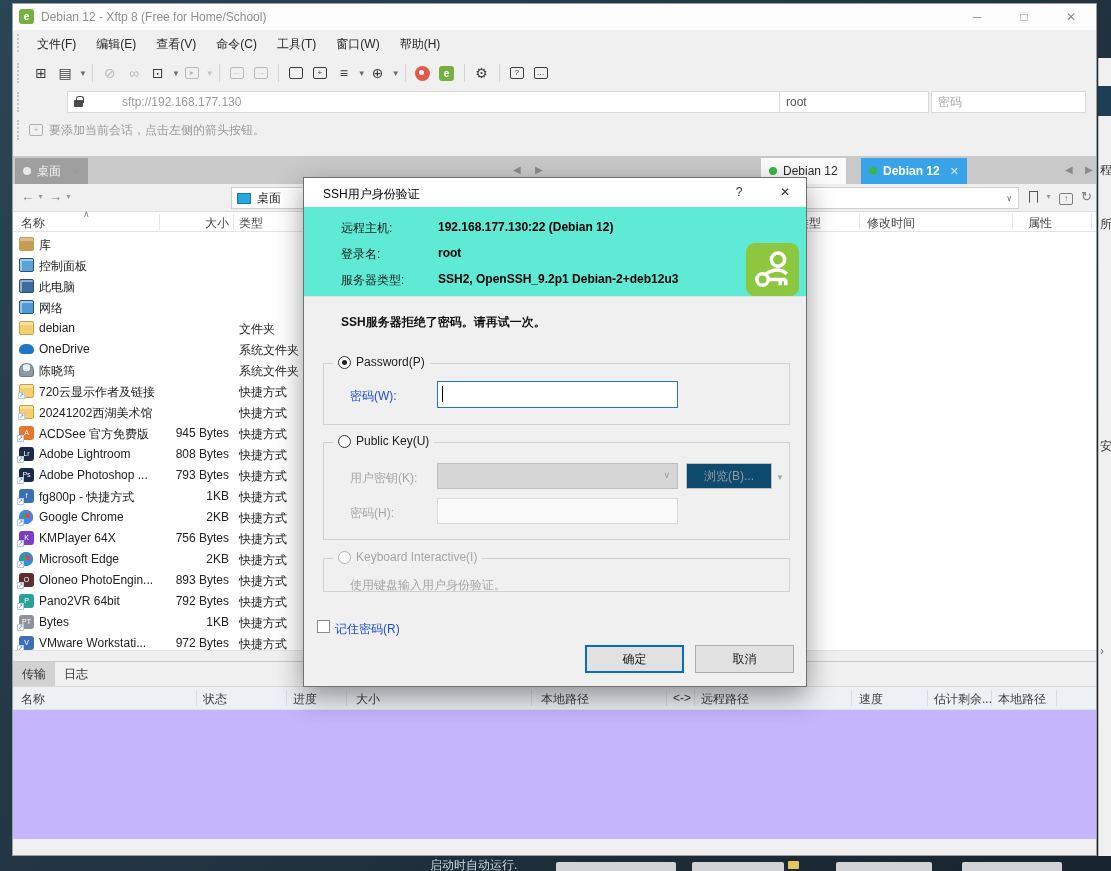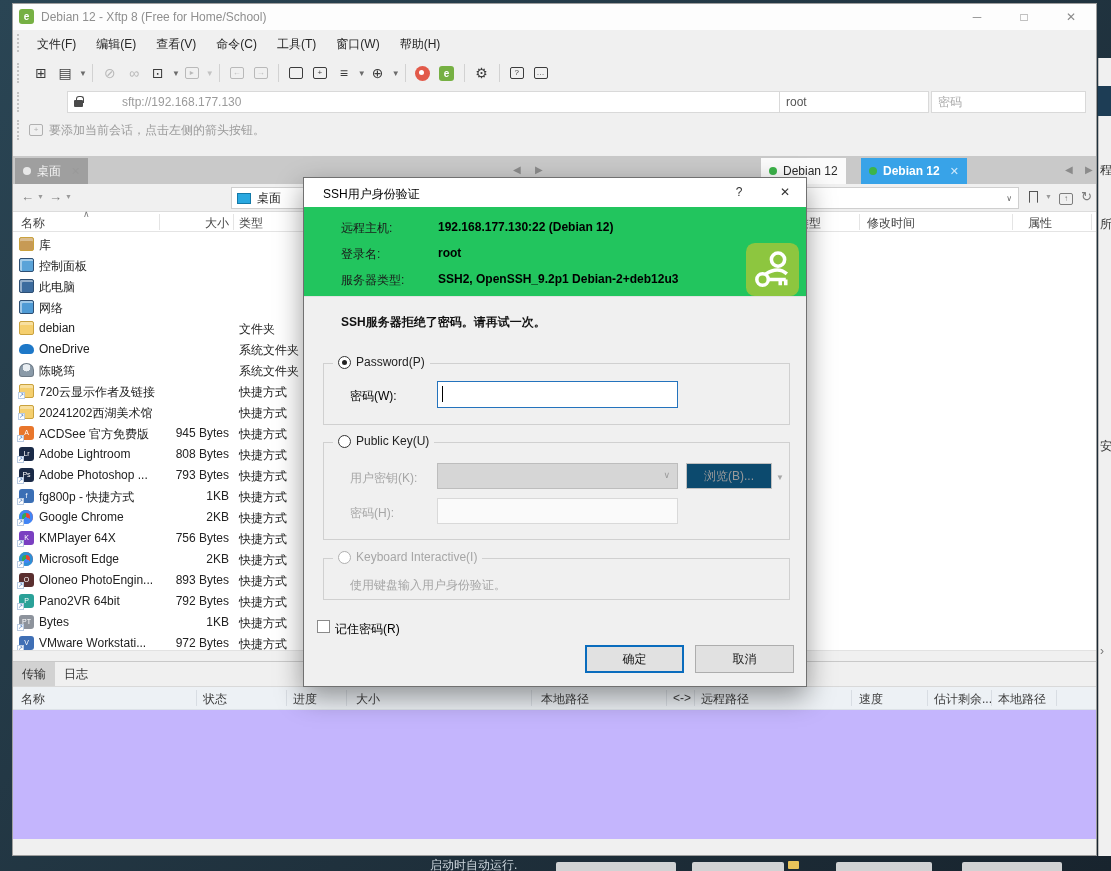--- a/index.html
+++ b/index.html
@@ -102,31 +102,31 @@
   #bstrip { left:0; top:856px; width:1111px; height:15px; }
   #bstrip .btext { position:absolute; left:430px; top:1px; color:#cdd6dd; }
   .bblock { position:absolute; top:6px; height:9px; background:#e6e6e6; border-radius:2px 2px 0 0; opacity:.9; }
   .bfold { position:absolute; left:788px; top:5px; width:11px; height:8px; background:#e8c35a; border-radius:1px; }
 
   
   #dlg { left:303px; top:177px; width:504px; height:510px; background:#f0f0f0; border:1px solid #707070; box-shadow:0 10px 26px rgba(0,0,0,.4); z-index:10; }
   #dlg-title { position:absolute; left:0; top:0; width:100%; height:29px; background:#fff; }
   #dlg-title .ttl { position:absolute; left:19px; top:8px; color:#000; }
   .dlg-cap { position:absolute; top:0; width:42px; height:29px; text-align:center; line-height:29px; color:#333; }
-  #dlg-info { position:absolute; left:0; top:29px; width:100%; height:90px; background:#22c55e; border-bottom:1px solid #e2e2e2; }
+  #dlg-info { position:absolute; left:0; top:29px; width:100%; height:90px; background:#5eead4; border-bottom:1px solid #e2e2e2; }
   .inf-label { position:absolute; left:37px; color:#1a1a1a; }
   .inf-value { position:absolute; left:134px; font-weight:bold; color:#000; }
   #dlg-icon { position:absolute; left:442px; top:36px; width:53px; height:53px; }
   #dlg-msg { position:absolute; left:37px; top:136px; font-weight:bold; color:#111; }
   .grp { position:absolute; left:19px; width:467px; border:1px solid #d0d0d0; }
   .grp-legend { position:absolute; left:9px; top:-9px; background:#f0f0f0; padding:0 5px; display:flex; align-items:center; }
   .radio { width:13px; height:13px; border:1px solid #333; border-radius:50%; margin-right:5px; background:#fff; position:relative; }
   .radio.sel::after { content:""; position:absolute; left:3px; top:3px; width:5px; height:5px; border-radius:50%; background:#222; }
   .radio.dis { border-color:#b0b0b0; }
-  .f-label { position:absolute; color:#000000; }
+  .f-label { position:absolute; color:#1d4ed8; }
   .f-label.dis, .grp-legend.dis, .dis-text { color:#a6a6a6; }
   .txt-input { position:absolute; background:#fff; border:1px solid #2473bd; }
   .caret { position:absolute; left:4px; top:4px; width:1px; height:16px; background:#000; }
   .combo-dis { position:absolute; background:#d6d6d6; border:1px solid #bdbdbd; }
   .combo-dis .cv { position:absolute; right:7px; top:6px; color:#9a9a9a; font-size:9px; }
   .inp-dis { position:absolute; background:#fafafa; border:1px solid #d9d9d9; }
   .btn { position:absolute; background:#e1e1e1; border:1px solid #adadad; text-align:center; color:#1a1a1a; }
   .btn.focused { border:2px solid #0a6cbd; }
   .btn.dis { background:#0c4a6e; color:#9a9a9a; border-color:#bfbfbf; }
   .chk { position:absolute; width:13px; height:13px; background:#fff; border:1px solid #8a8a8a; }
@@ -512,21 +512,21 @@
         <span class="cv">∨</span>
       </div>
       <div class="btn dis" style="left:362px;top:20px;width:86px;height:26px;line-height:24px">
         <span>浏览(B)...</span>
       </div>
       <span class="dis-text" style="position:absolute;left:452px;top:30px;font-size:8px">▼</span>
       <span class="f-label dis" style="left:26px;top:62px">密码(H):</span>
       <div class="inp-dis" style="left:113px;top:55px;width:241px;height:26px"></div>
     </div>
 
-    <div class="grp" style="top:380px;height:42px">
+    <div class="grp" style="top:380px;height:34px">
       <div class="grp-legend dis">
         <span class="radio dis"></span>
         <span>Keyboard Interactive(I)</span>
       </div>
       <span class="f-label dis" style="left:26px;top:18px">使用键盘输入用户身份验证。</span>
     </div>
 
     <span class="chk" style="left:13px;top:442px"></span>
     <span class="f-label" style="left:31px;top:443px">记住密码(R)</span>
 

